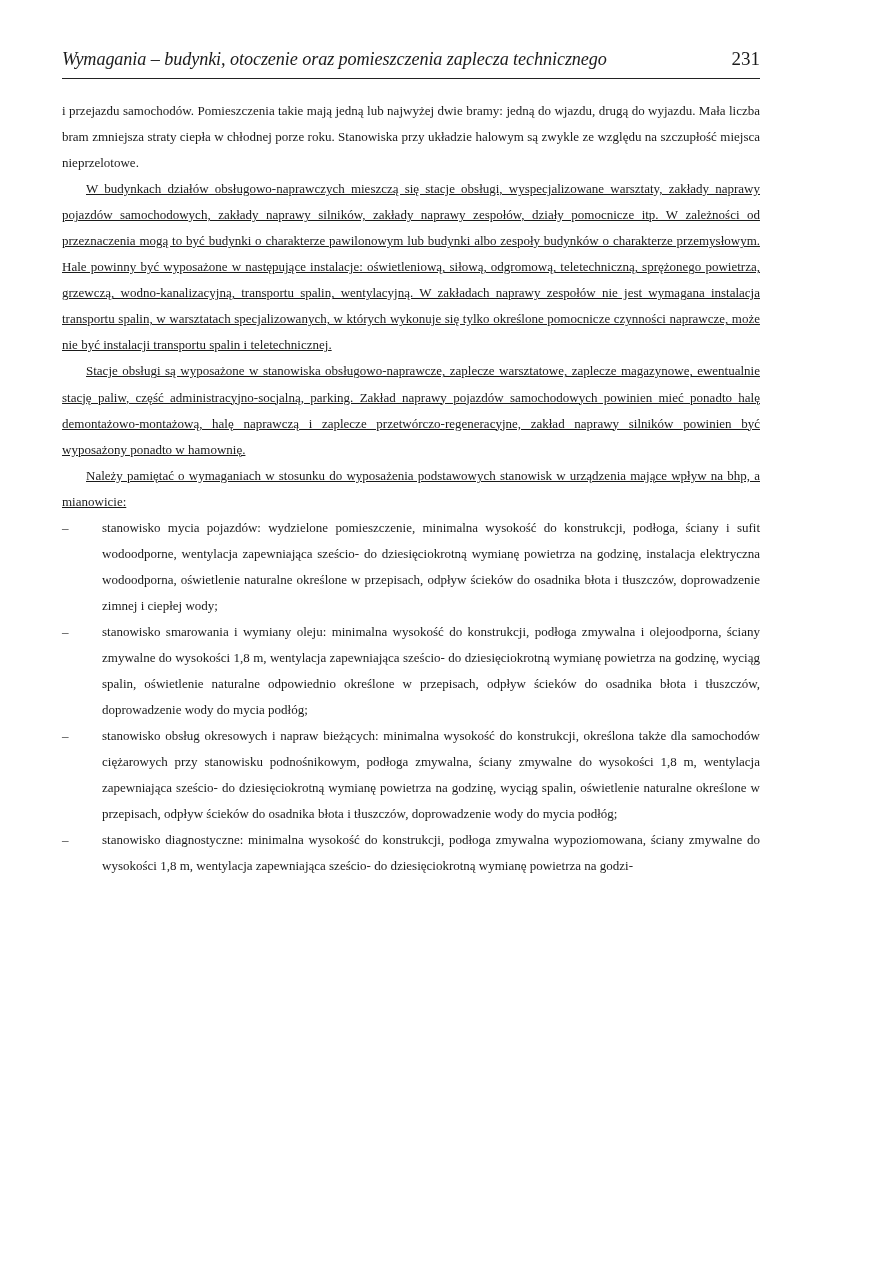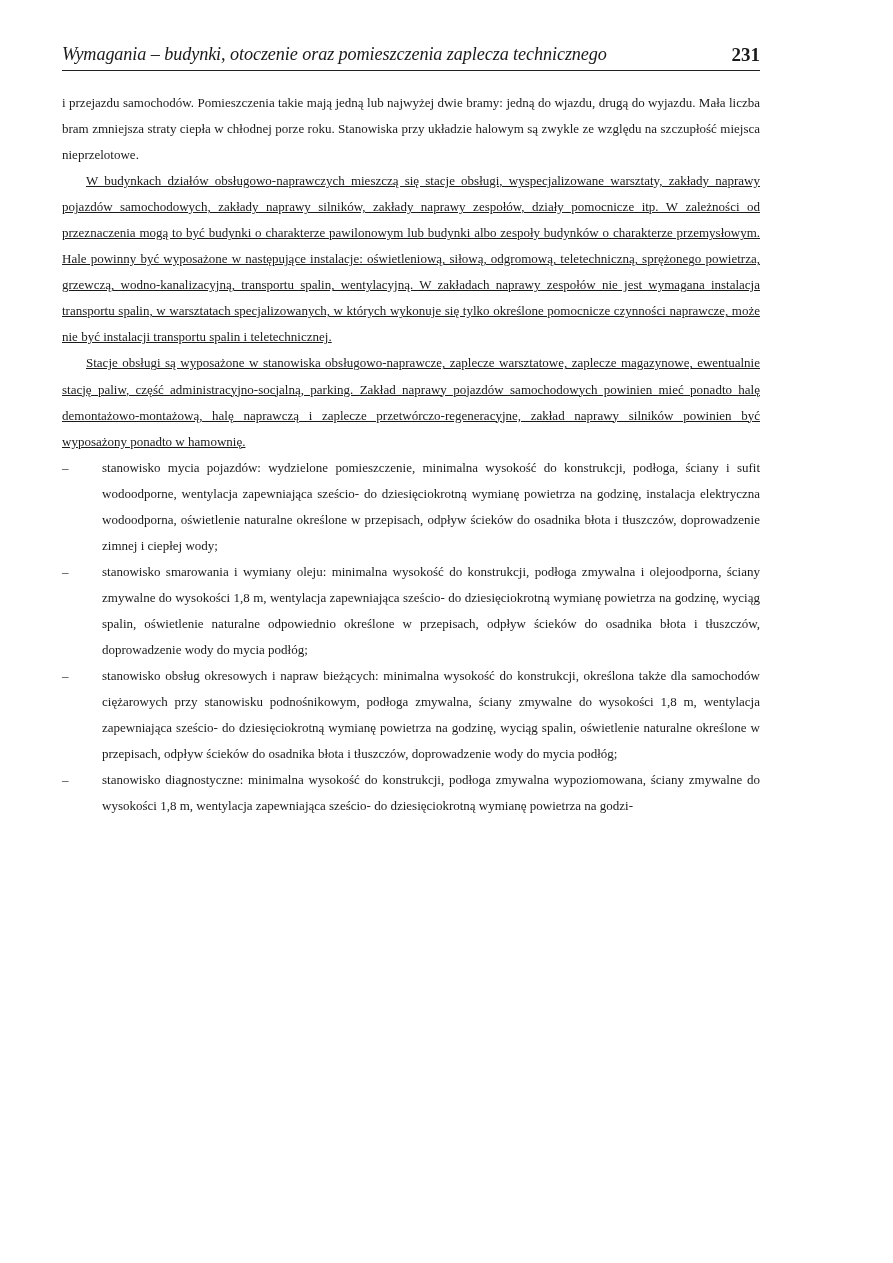--- a/index.html
+++ b/index.html
@@ -3,45 +3,46 @@
 <meta charset="utf-8">
 <style>
   html, body { margin: 0; padding: 0; background: #ffffff; }
   body { width: 893px; height: 1263px; position: relative; overflow: hidden; }
   .page {
     position: absolute; left: 62px; top: 44px; width: 698px;
     font-family: "Liberation Serif", "DejaVu Serif", serif;
     color: #1a1a1a;
   }
   .header {
-    display: flex; justify-content: space-between; align-items: flex-start;
-    border-bottom: 1.5px solid #222; padding-bottom: 0; height: 26px;
+    display: flex; justify-content: space-between; align-items: flex-end;
+    border-bottom: 1.5px solid #222; padding-bottom: 8px; height: 26px;
   }
   .running-title { font-style: italic; font-size: 18.2px; letter-spacing: -0.1px; }
-  .page-number { font-weight: bold; font-size: 19px; }
+  .page-number { font-weight: normal; font-size: 19px; }
   .body { margin-top: 19px; font-size: 13px; line-height: 26.05px; text-align: justify; }
   .body p { margin: 0; text-indent: 0; hyphens: manual; }
   .body p.indent { text-indent: 24px; text-decoration: underline; }
   .body ul { list-style: none; margin: 0; padding: 0; }
   .body li { position: relative; padding-left: 40px; }
   .body li .dash { position: absolute; left: 0; top: 0; }
 </style>
 </head>
 <body>
 
 <div class="page">
   <div class="header">
     <span class="running-title">Wymagania – budynki, otoczenie oraz pomieszczenia zaplecza technicznego</span>
     <span class="page-number">231</span>
   </div>
 
   <div class="body">
     <p>i przejazdu samochodów. Pomieszczenia takie mają jedną lub najwyżej dwie bramy: jedną do wjazdu, drugą do wyjazdu. Mała liczba bram zmniejsza straty ciepła w chłodnej porze roku. Stanowiska przy układzie halowym są zwykle ze względu na szczupłość miejsca nieprzelotowe.</p>
     <p class="indent">W budynkach działów obsługowo-naprawczych mieszczą się stacje obsługi, wyspecjalizowane warsztaty, zakłady naprawy pojazdów samochodowych, zakłady naprawy silników, zakłady naprawy zespołów, działy pomocnicze itp. W zależ­ności od przeznaczenia mogą to być budynki o charakterze pawilonowym lub budynki albo zespoły budynków o charakterze przemysłowym. Hale powinny być wyposażone w następujące instalacje: oświetleniową, siłową, odgromową, teletechniczną, sprężonego powietrza, grzewczą, wodno-kanalizacyjną, transpor­tu spalin, wentylacyjną. W zakładach naprawy zespołów nie jest wymagana in­stalacja transportu spalin, w warsztatach specjalizowanych, w których wykonuje się tylko określone pomocnicze czynności naprawcze, może nie być instalacji transportu spalin i teletechnicznej.</p>
     <p class="indent">Stacje obsługi są wyposażone w stanowiska obsługowo-naprawcze, zaplecze warsztatowe, zaplecze magazynowe, ewentualnie stację paliw, część administra­cyjno-socjalną, parking. Zakład naprawy pojazdów samochodowych powinien mieć ponadto halę demontażowo-montażową, halę naprawczą i zaplecze prze­twórczo-regeneracyjne, zakład naprawy silników powinien być wyposażony po­nadto w hamownię.</p>
+    <p class="indent">Należy pamiętać o wymaganiach w stosunku do wyposażenia podstawowych stanowisk w urządzenia mające wpływ na bhp, a mianowicie:</p>
 
     <ul>
       <li>
         <span class="dash">–</span>
         <span>stanowisko mycia pojazdów: wydzielone pomieszczenie, minimalna wyso­kość do konstrukcji, podłoga, ściany i sufit wodoodporne, wentylacja za­pewniająca sześcio- do dziesięciokrotną wymianę powietrza na godzinę, in­stalacja elektryczna wodoodporna, oświetlenie naturalne określone w prze­pisach, odpływ ścieków do osadnika błota i tłuszczów, doprowadzenie zimnej i ciepłej wody;</span>
       </li>
       <li>
         <span class="dash">–</span>
         <span>stanowisko smarowania i wymiany oleju: minimalna wysokość do konstruk­cji, podłoga zmywalna i olejoodporna, ściany zmywalne do wysokości 1,8 m, wentylacja zapewniająca sześcio- do dziesięciokrotną wymianę powietrza na godzinę, wyciąg spalin, oświetlenie naturalne odpowiednio określone w przepisach, odpływ ścieków do osadnika błota i tłuszczów, doprowadze­nie wody do mycia podłóg;</span>
       </li>

